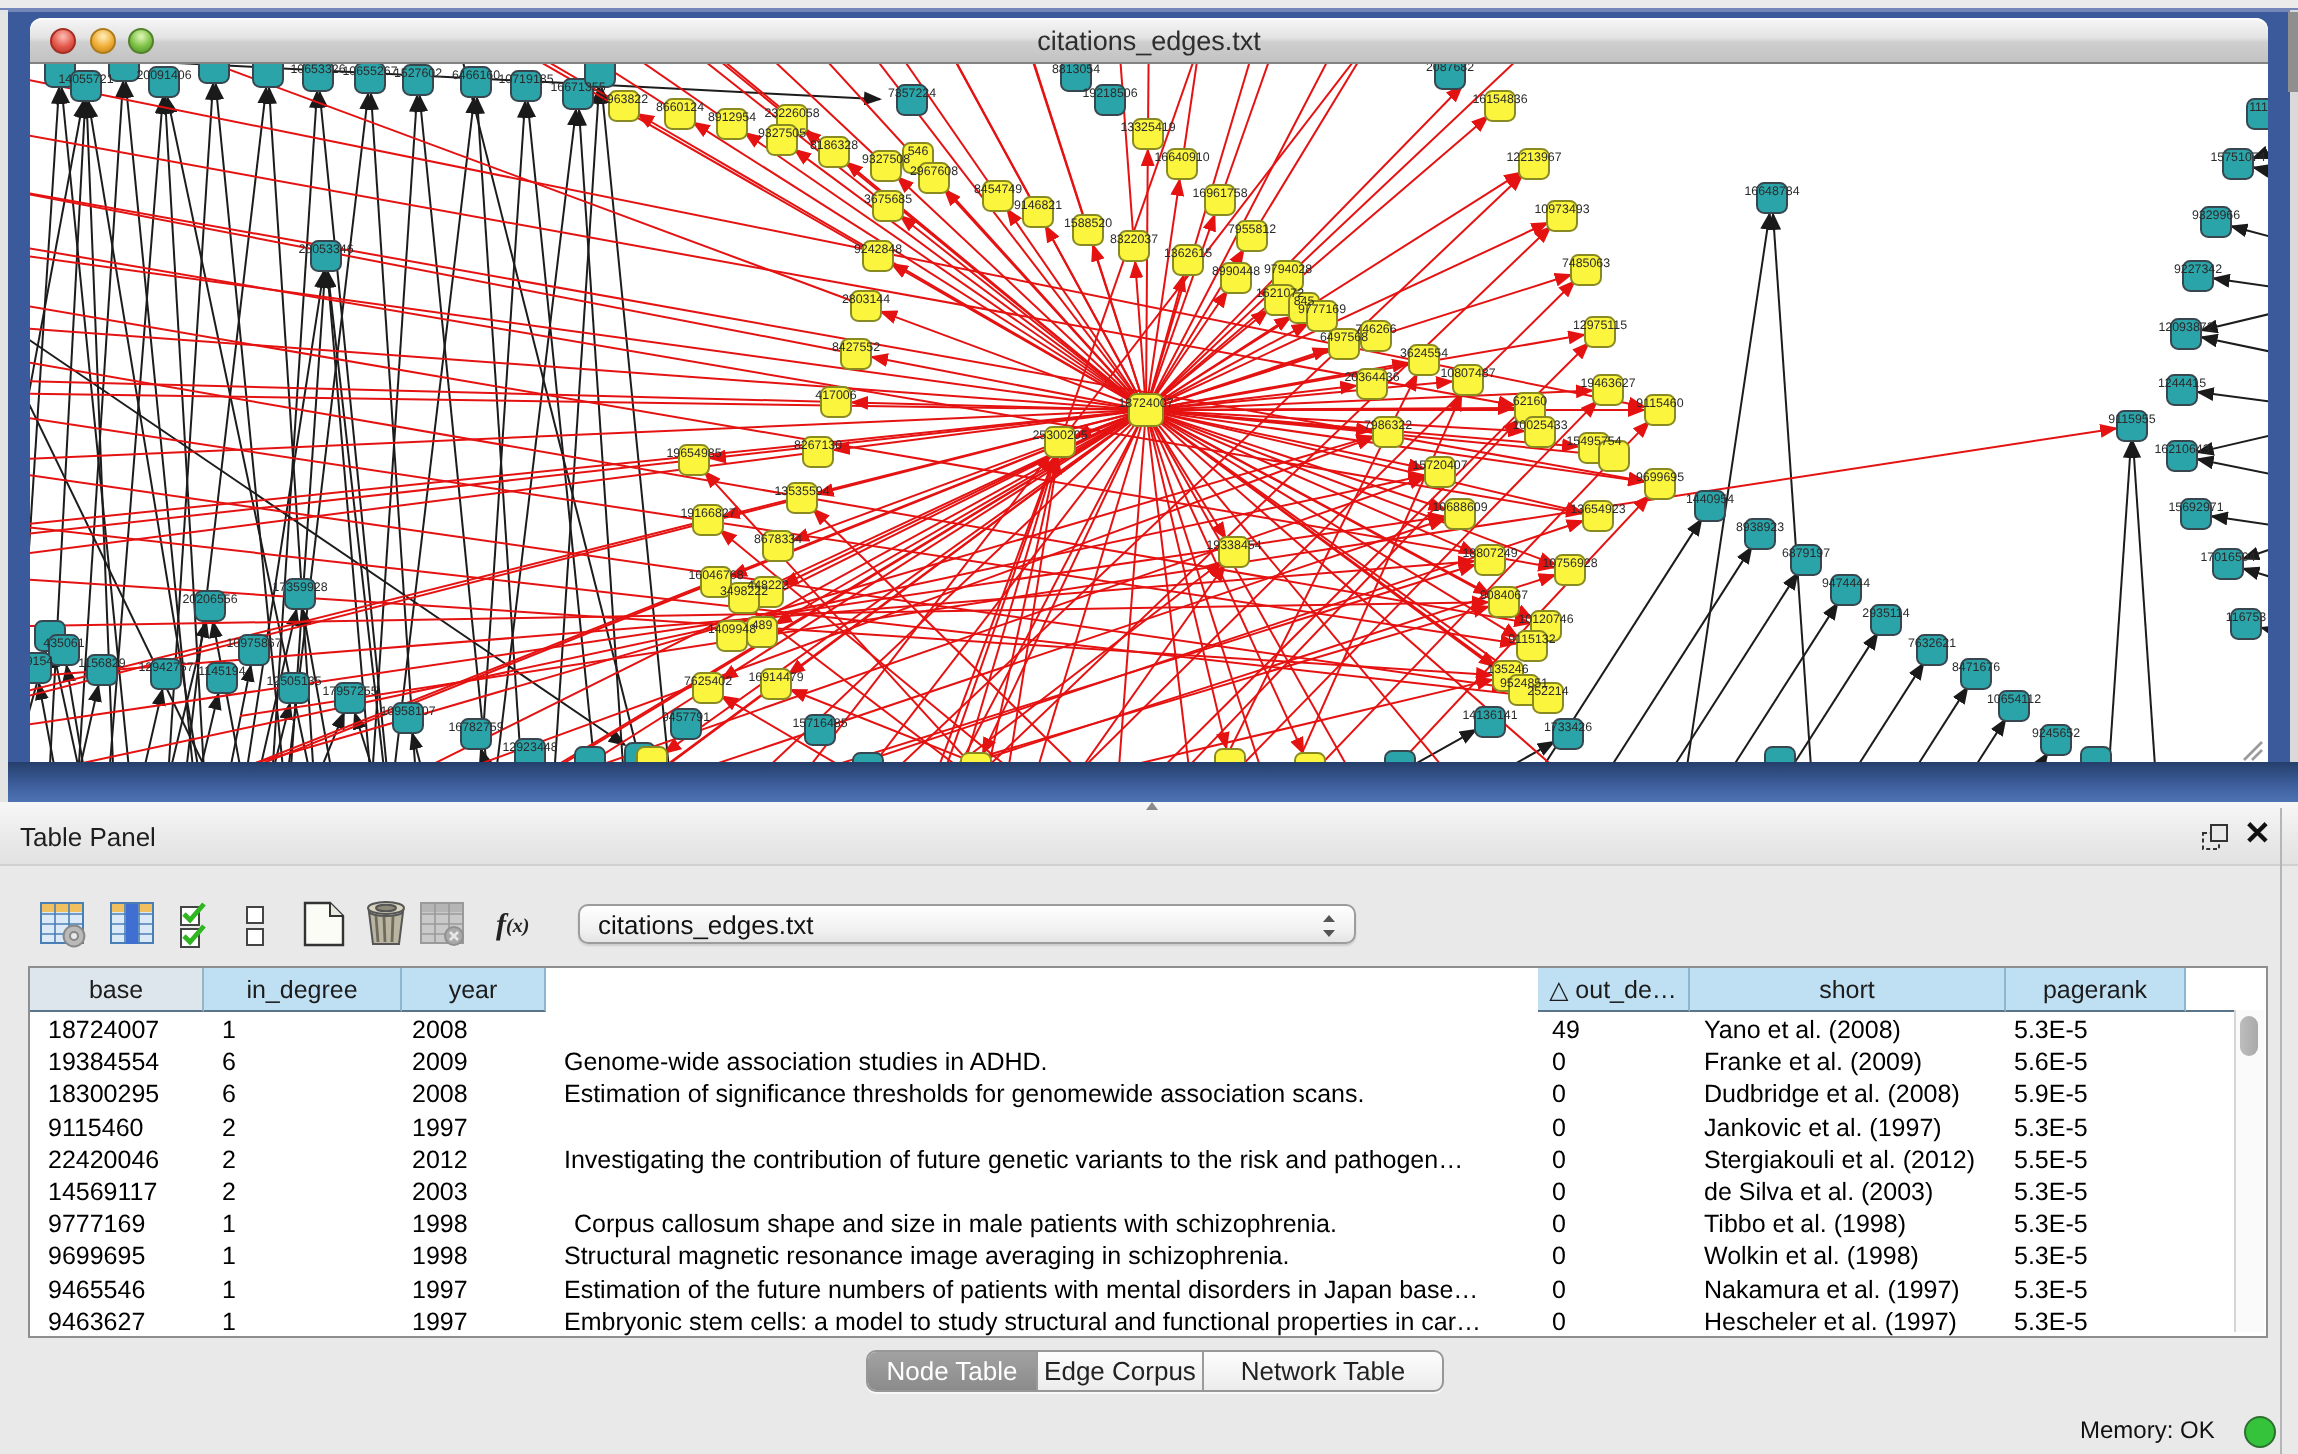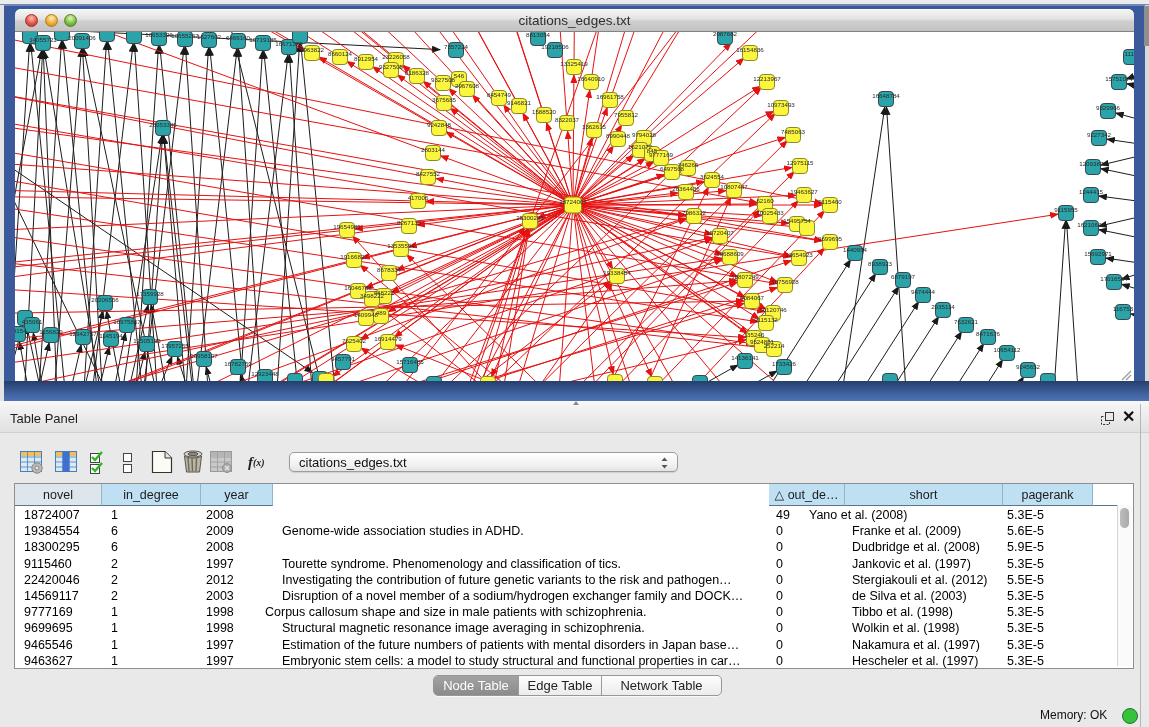--- a/index.html
+++ b/index.html
@@ -705,84 +705,83 @@
     <text x="228" y="18" font-size="15" font-style="italic" font-weight="bold" fill="#222" font-family="Liberation Serif,serif">f</text>
     <text x="233" y="17" font-size="10" font-style="italic" font-weight="bold" fill="#222" font-family="Liberation Serif,serif">(x)</text>
   </svg>
 
  <div class="abs combo">citations_edges.txt
    <svg style="position:absolute;right:8px;top:3px" width="9" height="14" viewBox="0 0 9 14">
      <path d="M1.5 5 L4.5 1.5 L7.5 5 z M1.5 9 L4.5 12.5 L7.5 9 z" fill="#555"></path>
    </svg>
  </div>
 <div class="abs" id="tbl">
-    <div class="hd" style="left:0px;width:87px;background:#dde6ec;border-right:1px solid #9ab3c5;">novel</div>
+    <div class="hd" style="left:0px;width:87px;background:#dde6ec;border-right:1px solid #9ab3c5;">base</div>
     <div class="hd" style="left:87px;width:99px;">in_degree</div>
     <div class="hd" style="left:186px;width:72px;">year</div>
     <div class="hd" style="left:754px;width:76px;">△ out_de…</div>
     <div class="hd" style="left:830px;width:158px;">short</div>
     <div class="hd" style="left:988px;width:90px;">pagerank</div>
     <div class="hd" style="left:1078px;width:39px;background:#fff;border-right:none"></div>
     <div class="row" style="top:23px">
       <div class="c" style="left:9px;width:77px">18724007</div>
       <div class="c" style="left:96px;width:89px">1</div>
       <div class="c" style="left:191px;width:62px">2008</div>
       <div class="c" style="left:761px;width:66px">49</div>
-      <div class="c" style="left:794px;width:148px">Yano et al. (2008)</div>
+      <div class="c" style="left:837px;width:148px">Yano et al. (2008)</div>
       <div class="c" style="left:992px;width:80px">5.3E-5</div>
     </div>
     <div class="row" style="top:39px">
       <div class="c" style="left:9px;width:77px">19384554</div>
       <div class="c" style="left:96px;width:89px">6</div>
       <div class="c" style="left:191px;width:62px">2009</div>
       <div class="c" style="left:267px;width:486px">Genome-wide association studies in ADHD.</div>
       <div class="c" style="left:761px;width:66px">0</div>
       <div class="c" style="left:837px;width:148px">Franke et al. (2009)</div>
       <div class="c" style="left:992px;width:80px">5.6E-5</div>
     </div>
     <div class="row" style="top:55px">
       <div class="c" style="left:9px;width:77px">18300295</div>
       <div class="c" style="left:96px;width:89px">6</div>
       <div class="c" style="left:191px;width:62px">2008</div>
+      <div class="c" style="left:267px;width:486px">Estimation of significance thresholds for genomewide association scans.</div>
       <div class="c" style="left:761px;width:66px">0</div>
       <div class="c" style="left:837px;width:148px">Dudbridge et al. (2008)</div>
       <div class="c" style="left:992px;width:80px">5.9E-5</div>
     </div>
     <div class="row" style="top:72px">
       <div class="c" style="left:9px;width:77px">9115460</div>
       <div class="c" style="left:96px;width:89px">2</div>
       <div class="c" style="left:191px;width:62px">1997</div>
-      <div class="c" style="left:267px;width:486px">Tourette syndrome. Phenomenology and classification of tics.</div>
       <div class="c" style="left:761px;width:66px">0</div>
       <div class="c" style="left:837px;width:148px">Jankovic et al. (1997)</div>
       <div class="c" style="left:992px;width:80px">5.3E-5</div>
     </div>
     <div class="row" style="top:88px">
       <div class="c" style="left:9px;width:77px">22420046</div>
       <div class="c" style="left:96px;width:89px">2</div>
       <div class="c" style="left:191px;width:62px">2012</div>
       <div class="c" style="left:267px;width:486px">Investigating the contribution of future genetic variants to the risk and pathogen…</div>
       <div class="c" style="left:761px;width:66px">0</div>
       <div class="c" style="left:837px;width:148px">Stergiakouli et al. (2012)</div>
       <div class="c" style="left:992px;width:80px">5.5E-5</div>
     </div>
     <div class="row" style="top:104px">
       <div class="c" style="left:9px;width:77px">14569117</div>
       <div class="c" style="left:96px;width:89px">2</div>
       <div class="c" style="left:191px;width:62px">2003</div>
-      <div class="c" style="left:267px;width:486px">Disruption of a novel member of a sodium/hydrogen exchanger family and DOCK…</div>
       <div class="c" style="left:761px;width:66px">0</div>
       <div class="c" style="left:837px;width:148px">de Silva et al. (2003)</div>
       <div class="c" style="left:992px;width:80px">5.3E-5</div>
     </div>
     <div class="row" style="top:120px">
       <div class="c" style="left:9px;width:77px">9777169</div>
       <div class="c" style="left:96px;width:89px">1</div>
       <div class="c" style="left:191px;width:62px">1998</div>
-      <div class="c" style="left:250px;width:486px">Corpus callosum shape and size in male patients with schizophrenia.</div>
+      <div class="c" style="left:272px;width:486px">Corpus callosum shape and size in male patients with schizophrenia.</div>
       <div class="c" style="left:761px;width:66px">0</div>
       <div class="c" style="left:837px;width:148px">Tibbo et al. (1998)</div>
       <div class="c" style="left:992px;width:80px">5.3E-5</div>
     </div>
     <div class="row" style="top:136px">
       <div class="c" style="left:9px;width:77px">9699695</div>
       <div class="c" style="left:96px;width:89px">1</div>
       <div class="c" style="left:191px;width:62px">1998</div>
       <div class="c" style="left:267px;width:486px">Structural magnetic resonance image averaging in schizophrenia.</div>
       <div class="c" style="left:761px;width:66px">0</div>
@@ -807,18 +806,18 @@
       <div class="c" style="left:837px;width:148px">Hescheler et al. (1997)</div>
       <div class="c" style="left:992px;width:80px">5.3E-5</div>
     </div>
   </div>
 <div class="abs" id="sbar"></div>
 <div class="abs" id="sthumb"></div>
 
  <div class="abs" id="tabs">
    <div class="seg" id="seg1">Node Table</div>
    <div class="segsep" style="left:84px"></div>
-   <div class="seg" style="left:85px;width:82px">Edge Table</div>
+   <div class="seg" style="left:85px;width:82px">Edge Corpus</div>
    <div class="segsep" style="left:167px"></div>
    <div class="seg" style="left:168px;width:119px">Network Table</div>
  </div>
  <div class="abs" id="mem">Memory: OK</div>
  <div class="abs" id="memdot"></div>
 
 </body></html>

